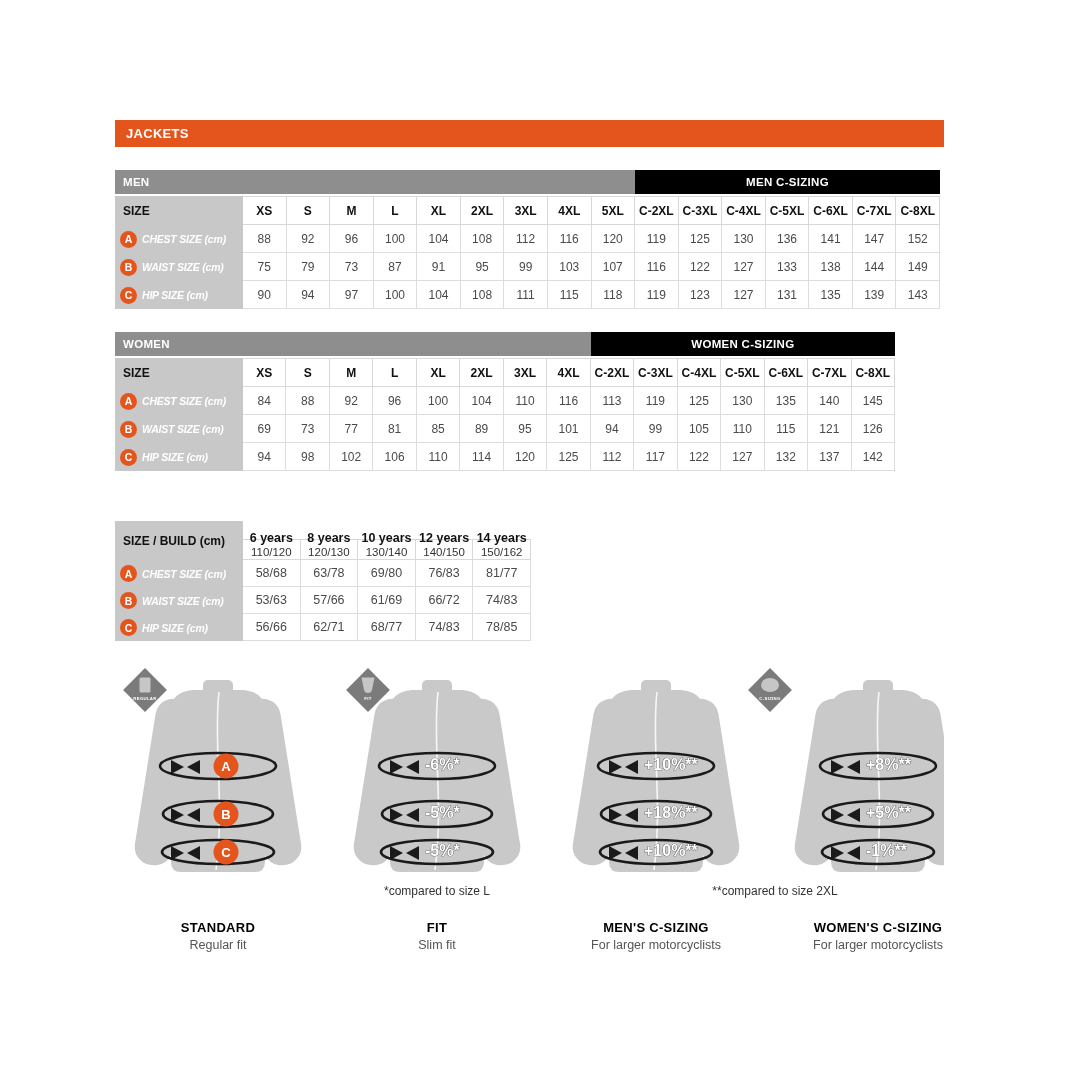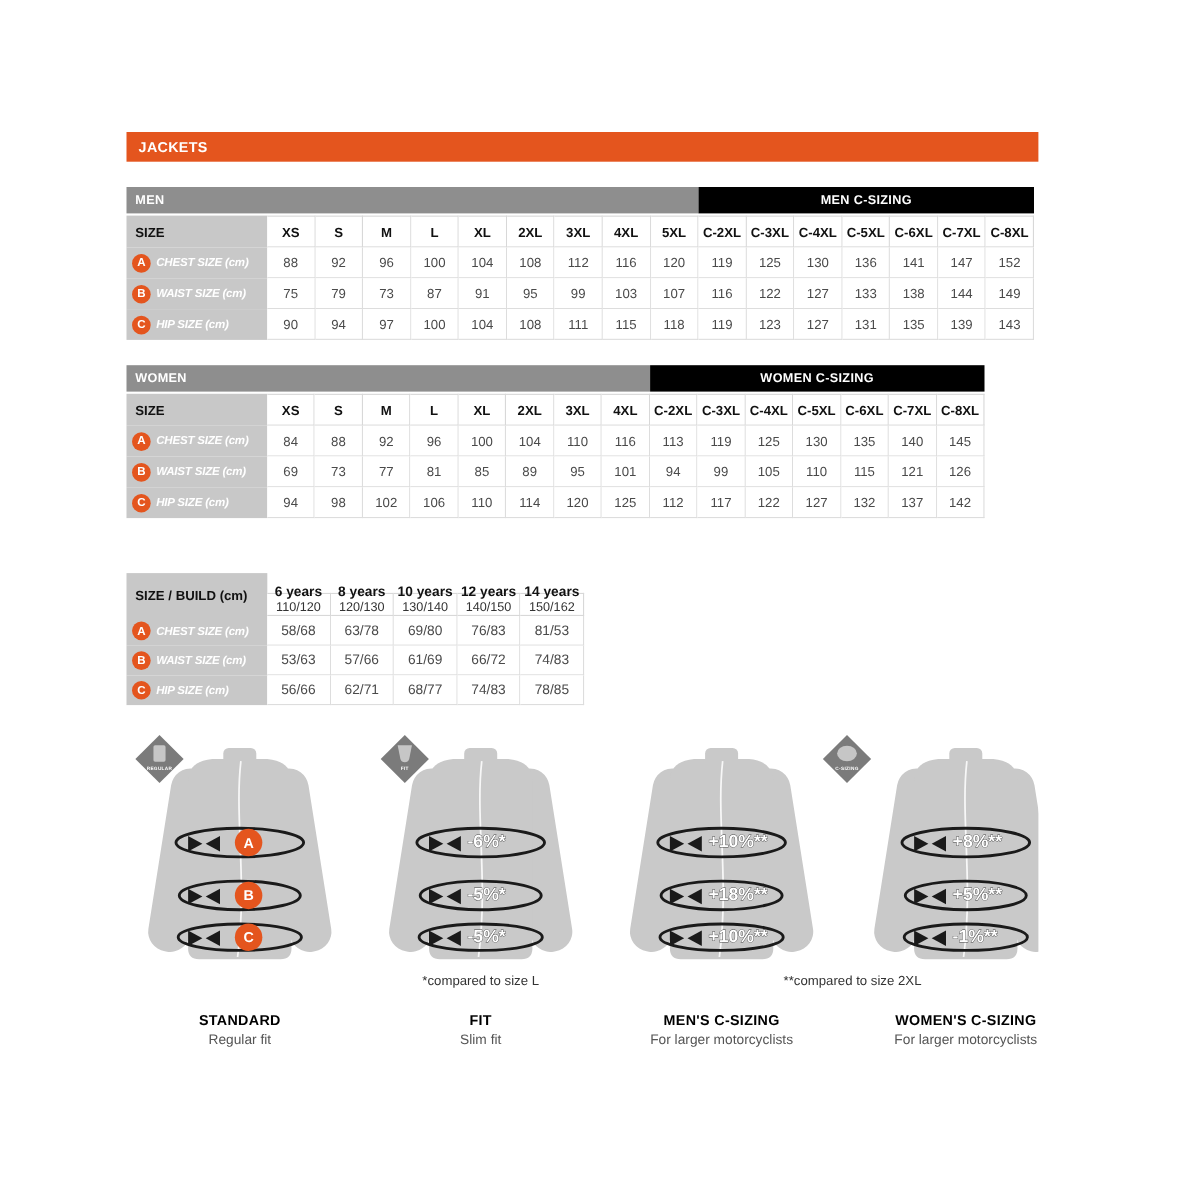--- a/index.html
+++ b/index.html
@@ -255,21 +255,21 @@
         <span class="l2">150/162</span>
       </div>
       <div class="row-lbl">
         <span class="letter-circle">A</span>
         <span class="row-lbl-text">CHEST SIZE (cm)</span>
       </div>
       <div class="val-cell">58/68</div>
       <div class="val-cell">63/78</div>
       <div class="val-cell">69/80</div>
       <div class="val-cell">76/83</div>
-      <div class="val-cell">81/53</div>
+      <div class="val-cell">81/77</div>
       <div class="row-lbl">
         <span class="letter-circle">B</span>
         <span class="row-lbl-text">WAIST SIZE (cm)</span>
       </div>
       <div class="val-cell">53/63</div>
       <div class="val-cell">57/66</div>
       <div class="val-cell">61/69</div>
       <div class="val-cell">66/72</div>
       <div class="val-cell">74/83</div>
       <div class="row-lbl">

